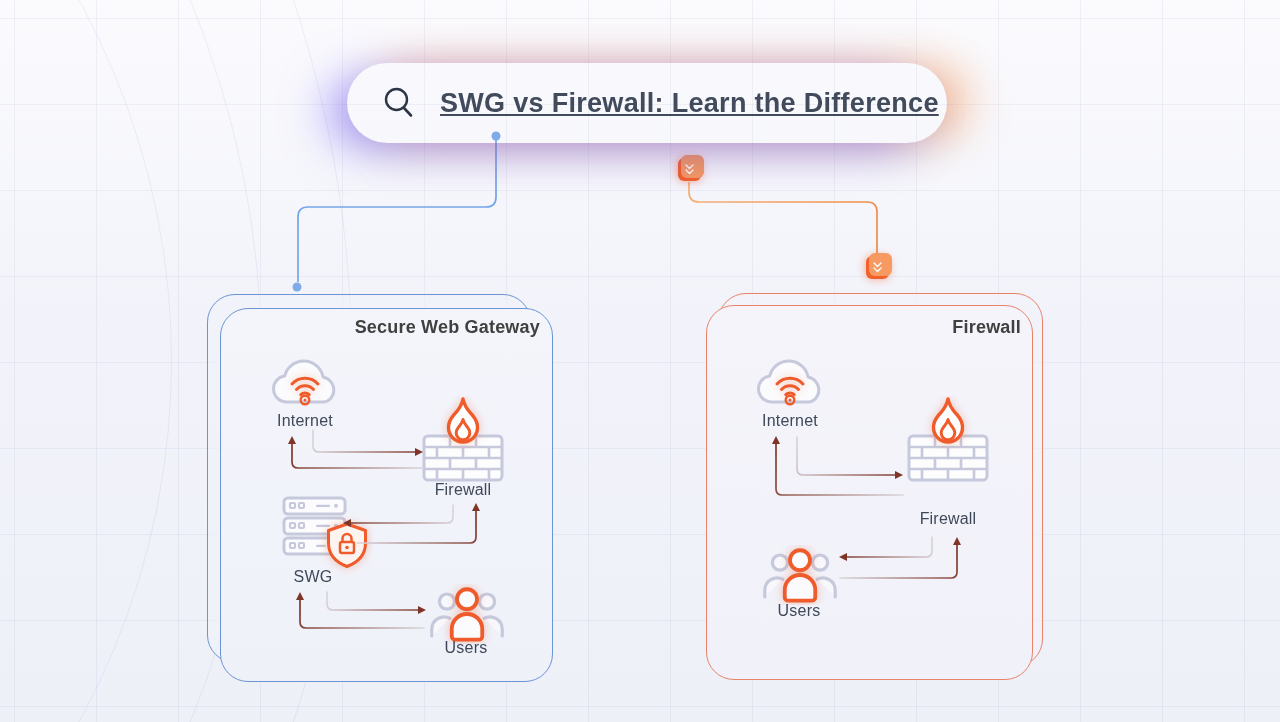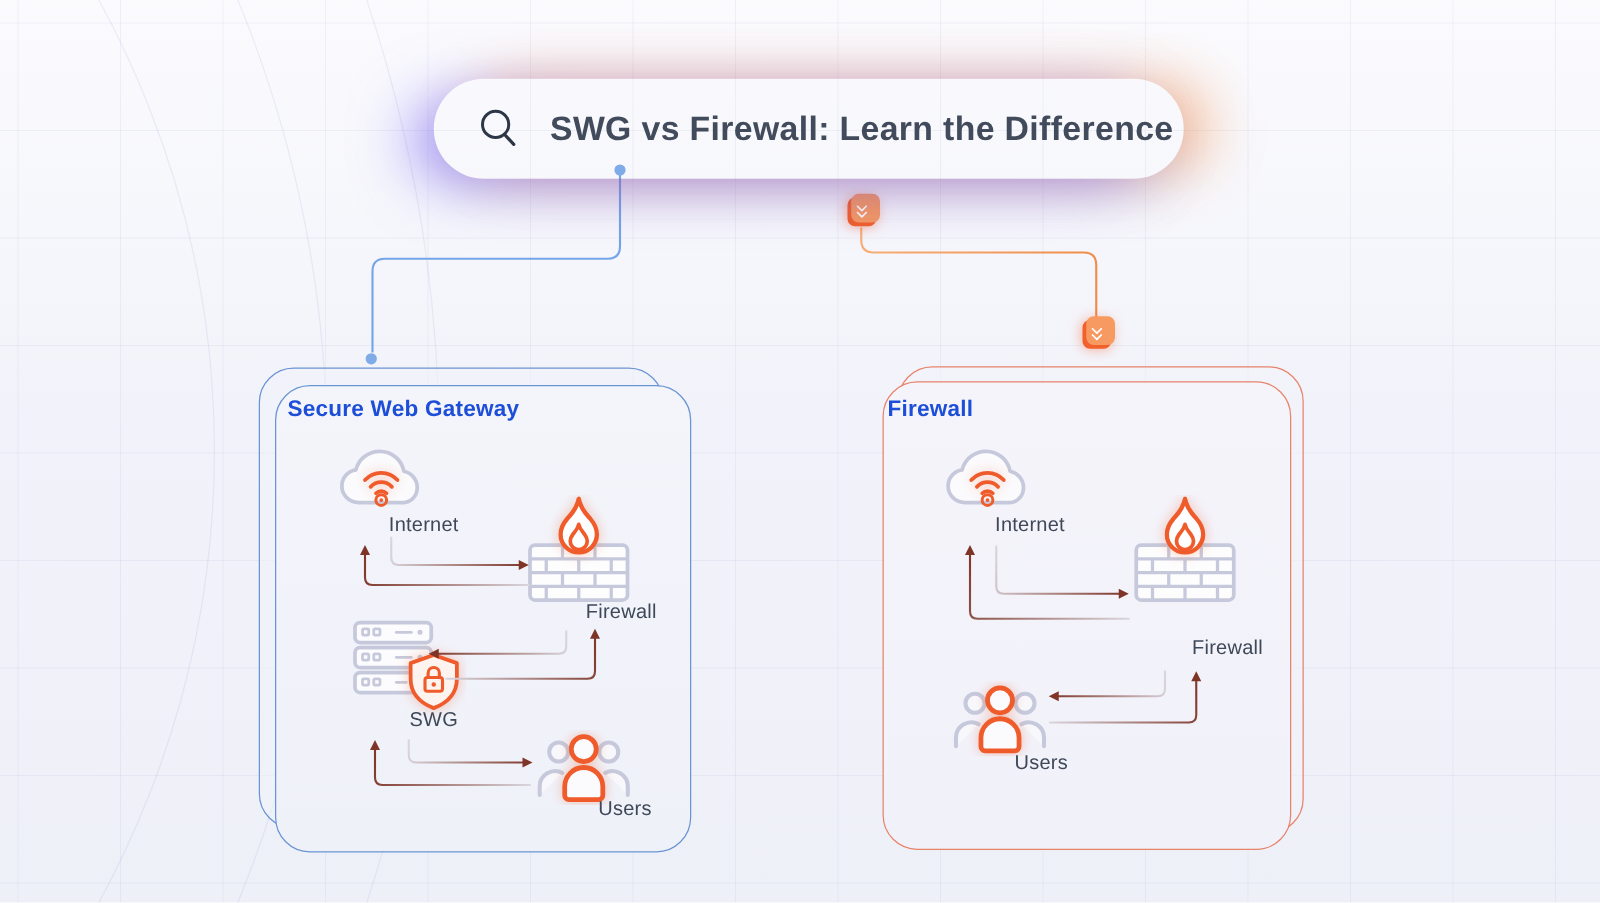--- a/index.html
+++ b/index.html
@@ -27,40 +27,40 @@
     border-radius:41px;z-index:7;display:flex;align-items:center;
     border:3px solid transparent;box-sizing:border-box;
     background:linear-gradient(#ffffff,#ffffff) padding-box,
                linear-gradient(90deg,#7D6BF2 0%,#C9C2F7 22%,#F3EFF5 50%,#F8C79B 78%,#F9light 90%,#F97D2B 100%) border-box;
     box-shadow:-26px 8px 46px -6px rgba(105,82,250,0.50),
                 26px -2px 46px -6px rgba(249,120,30,0.45),
                 0 14px 34px rgba(90,90,150,0.14);
   }
   .search-bar .mag{margin-left:32px;flex:0 0 auto;}
   .search-bar .query{
-    margin-left:24px;font-size:27px;font-weight:700;color:#414B5B;letter-spacing:.3px;
+    margin-left:24px;font-size:27px;font-weight:700;color:#414B5B;letter-spacing:.3px;text-decoration:underline;
   }
 
   
   .card{position:absolute;box-sizing:border-box;border-radius:28px;}
   .card.back-swg{left:207px;top:294px;width:324px;height:369px;border:1.4px solid #6A94D4;background:rgba(240,242,250,0.55);}
   .card.front-swg{left:220px;top:308px;width:333px;height:374px;border:1.4px solid #6A94D4;background:linear-gradient(180deg,#F4F5FB 0%,#EFF1F9 100%);}
   .card.back-fw{left:718px;top:293px;width:325px;height:374px;border:1.4px solid #E8836A;background:rgba(243,242,250,0.55);}
   .card.front-fw{left:706px;top:305px;width:327px;height:375px;border:1.4px solid #E8836A;background:linear-gradient(180deg,#F5F4FB 0%,#F1F1F9 100%);}
 
   .panel-title{
-    position:absolute;z-index:4;font-size:18px;font-weight:700;color:#1d4ed8;
-    letter-spacing:.2px;
+    position:absolute;z-index:4;font-size:18px;font-weight:700;color:#404040;
+    text-align:right;letter-spacing:.2px;
   }
   .panel-title.swg{left:230px;top:317px;width:310px;}
   .panel-title.fw{left:710px;top:317px;width:311px;}
 
   .node-label{
     position:absolute;z-index:4;transform:translateX(-50%);
-    font-size:16px;font-weight:500;color:#3E4858;letter-spacing:.2px;white-space:nowrap;margin-left:34px;
+    font-size:16px;font-weight:500;color:#3E4858;letter-spacing:.2px;white-space:nowrap;
   }
   .icon-abs{position:absolute;z-index:3;}
   .glow-orange{filter:drop-shadow(0 0 5px rgba(242,96,44,0.35));}
 
   
   .badge{
     position:absolute;width:23px;height:23px;border-radius:6px;background:#F2602C;z-index:6;
     display:flex;align-items:center;justify-content:center;
     box-shadow:0 0 10px rgba(242,96,44,0.55);
   }

